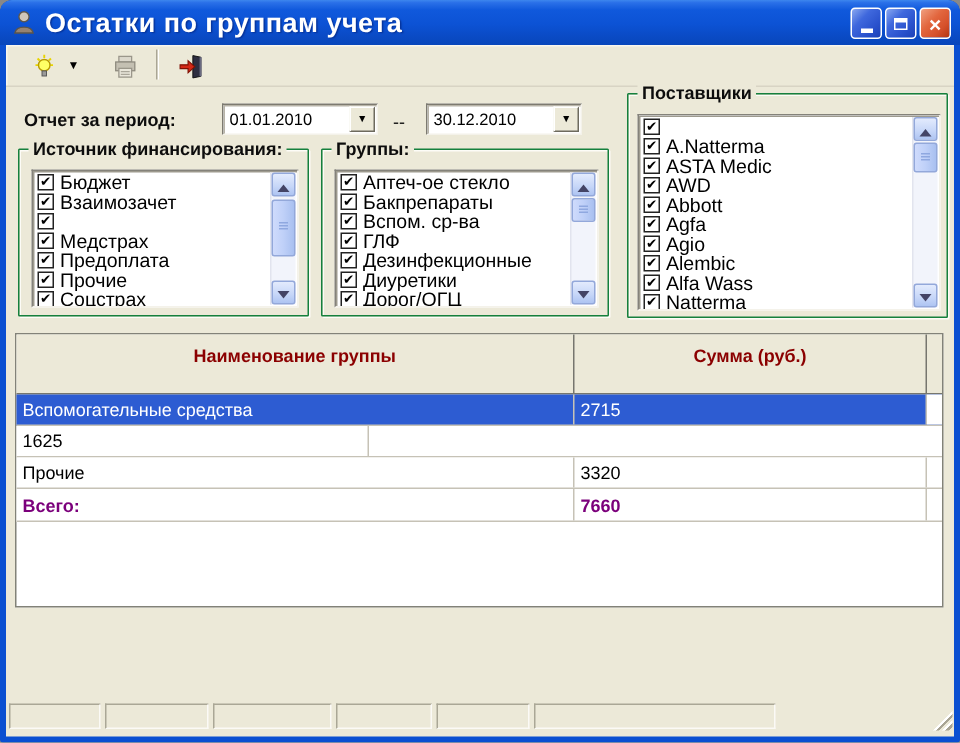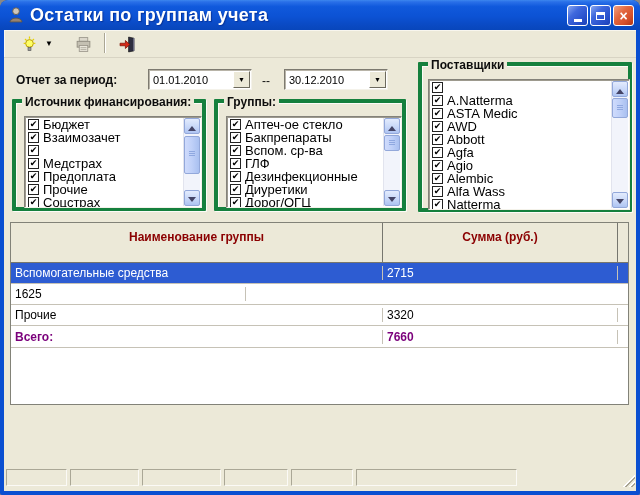--- a/index.html
+++ b/index.html
@@ -53,21 +53,21 @@
   }
   .combo-val{ flex:1; font-size:11px; padding-left:4px; color:#000; }
   .combo-btn{
     width:17px; height:17px; margin-right:1px; background:#ece9d8;
     border:1px solid; border-color:#fff #6d6a5e #6d6a5e #fff;
     display:flex; align-items:center; justify-content:center;
     font-size:7px; color:#000;
   }
   
   .groupbox{
-    position:absolute; border:4px solid #15803d;
+    position:absolute; border:1px solid #15803d;
     box-shadow:1px 1px 0 #fdfcf7, inset 1px 1px 0 #fdfcf7; border-radius:1px;
   }
   .gb-title{
     position:absolute; top:-8px; left:6px; background:#ece9d8; padding:0 3px;
     font-size:12px; font-weight:bold; color:#0d0d0d; white-space:nowrap;
   }
   .listbox{
     position:absolute; background:#fff; overflow:hidden;
     border:1px solid; border-color:#84827a #f4f2ea #f4f2ea #84827a;
     box-shadow:inset 1px 1px 0 #9d9a8e;
@@ -103,21 +103,21 @@
     position:absolute; left:6px; top:192px; width:619px; height:183px;
     background:#fff; border:1px solid #828278;
   }
   .grid-header{ display:flex; height:40px; background:#ece9d8; border-bottom:1px solid #76766e; }
   .gh-cell{
     font-size:12px; font-weight:bold; color:#8b0000; text-align:center; padding-top:7px;
   }
   .gh-1{ width:372px; border-right:1px solid #76766e; }
   .gh-2{ width:235px; border-right:1px solid #76766e; }
   .gh-3{ flex:1; }
-  .tr{ display:flex; height:21px; border-bottom:1px solid #c6c2b6; background:#fff;align-items:center; }
+  .tr{ display:flex; height:21px; border-bottom:1px solid #c6c2b6; background:#fff; }
   .td{ font-size:12px; color:#000; display:flex; align-items:center; padding-left:4px; overflow:hidden; white-space:nowrap; }
   .td-1{ width:372px; border-right:1px solid #c6c2b6; }
   .td-2{ width:235px; border-right:1px solid #c6c2b6; }
   .td-3{ flex:1; }
   .tr.sel{ background:#2d5cd2; }
   .tr.sel .td-1,.tr.sel .td-2{ color:#fff; border-right-color:#c6c2b6; }
   .tr.sel .td-3{ background:#fff; }
   .tr.total{ height:22px; }
   .tr.total .td{ color:#7b007b; font-weight:bold; }
   

